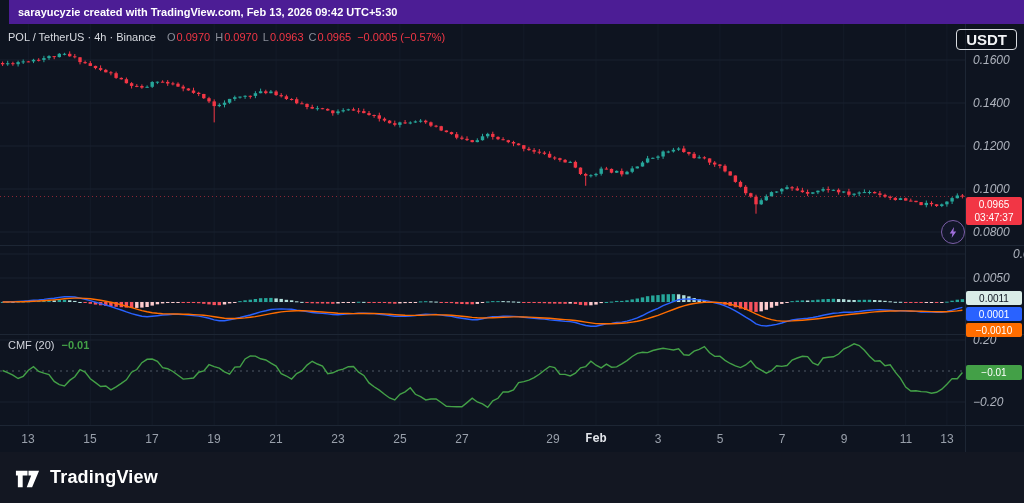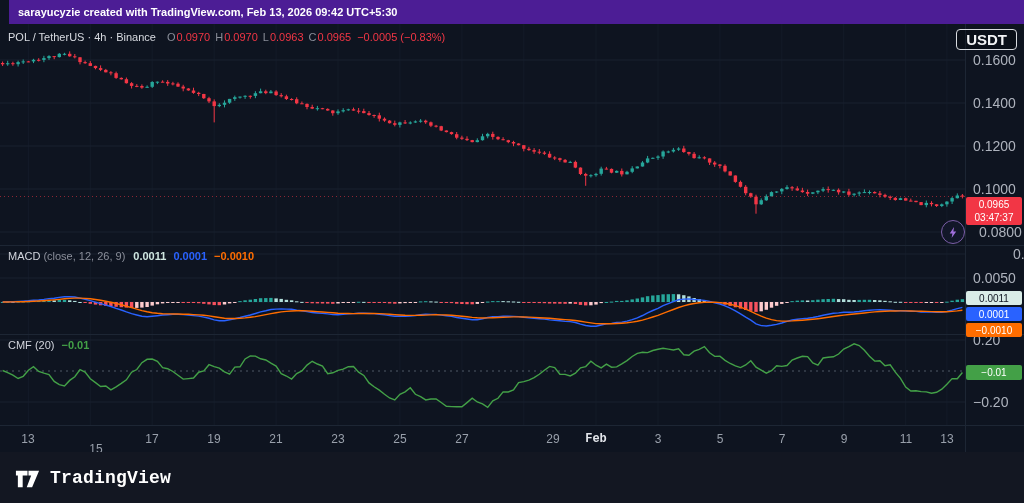--- a/index.html
+++ b/index.html
@@ -23,32 +23,32 @@
   .legend .mv{color:#2962ff;margin-left:7px;font-weight:700;}
   .legend .sv{color:#ff6d00;margin-left:7px;font-weight:700;}
   .legend .cv{color:#43a047;margin-left:7px;font-weight:700;}
   .usdt{position:absolute;top:29px;right:7px;z-index:9;background:rgba(0,0,0,.25);
         border:1px solid #d8dbe0;border-radius:4px;color:#f2f3f5;font-weight:700;
         font-size:15px;line-height:13px;padding:3px 9px;font-family:inherit;cursor:pointer;}
   .bolt{position:absolute;left:941px;top:220px;width:22px;height:22px;border:1px solid #7b5ea7;
         border-radius:50%;display:flex;align-items:center;justify-content:center;
         background:#121729;z-index:7;cursor:pointer;}
   #price-axis{position:absolute;top:24px;left:966px;width:58px;height:401px;z-index:5;}
-  .axlab{position:absolute;left:7px;height:12px;line-height:12px;font-size:14px;color:#aeb3bd;}
+  .axlab{position:absolute;left:7px;height:12px;line-height:12px;font-size:12px;color:#aeb3bd;font-style:italic;}
   .axbox{position:absolute;left:0px;width:56px;border-radius:2px;font-size:10px;
          display:flex;align-items:center;justify-content:center;z-index:6;}
   .pricebox{position:absolute;left:0px;width:56px;height:28px;border-radius:2px;
             color:#fff;font-size:10px;line-height:13px;display:flex;flex-direction:column;
             align-items:center;justify-content:center;z-index:6;}
   #time-axis{position:absolute;top:425px;left:0;width:965px;height:27px;z-index:5;}
   .tick{position:absolute;top:7px;width:30px;text-align:center;font-size:12px;color:#99a0ab;}
   .tick.feb{color:#e2e5ea;font-weight:700;}
   .footer{position:absolute;top:452px;left:0;width:1024px;height:51px;background:#131722;
           display:flex;align-items:center;padding-left:14px;box-sizing:border-box;z-index:8;}
-  .brand{display:flex;align-items:center;gap:9px;cursor:pointer;font-family:Liberation Mono, monospace;}
+  .brand{display:flex;align-items:center;gap:9px;cursor:pointer;}
   .brand span{color:#ffffff;font-size:18px;font-weight:700;letter-spacing:.2px;}
 </style>
 </head>
 <body>
 
 <div class="screen">
 
   <div class="topbar">
     <span>sarayucyzie created with TradingView.com, Feb 13, 2026 09:42 UTC+5:30</span>
   </div>
@@ -683,61 +683,58 @@
       <line x1="0" y1="37.0" x2="965" y2="37.0" stroke="#6b7683" stroke-width="1" stroke-dasharray="2,4" opacity="0.7"></line>
       <polyline points="2.6,36.5 7.7,38.6 12.9,41.1 18.1,44.5 23.2,42.3 28.4,36.3 33.5,32.7 38.7,37.5 43.9,39.2 49.0,40.6 54.2,47.4 59.3,50.7 64.5,51.9 69.7,46.4 74.8,42.7 80.0,35.6 85.1,38.1 90.3,44.7 95.5,48.6 100.6,52.5 105.8,52.0 110.9,55.9 116.1,52.8 121.3,49.4 126.4,45.8 131.6,38.2 136.8,35.5 141.9,28.7 147.1,25.3 152.2,25.0 157.4,27.4 162.6,33.7 167.7,34.7 172.9,37.5 178.0,41.3 183.2,45.1 188.4,44.6 193.5,44.0 198.7,38.2 203.8,36.9 209.0,30.7 214.2,32.6 219.3,34.2 224.5,37.8 229.6,40.2 234.8,33.1 240.0,32.8 245.1,24.9 250.3,21.9 255.4,22.1 260.6,24.8 265.8,26.0 270.9,29.2 276.1,32.1 281.2,39.6 286.4,42.0 291.6,45.1 296.7,39.6 301.9,36.9 307.0,31.1 312.2,27.3 317.4,30.0 322.5,32.1 327.7,39.7 332.8,38.8 338.0,36.3 343.2,35.2 348.3,32.7 353.5,32.5 358.6,38.1 363.8,41.4 369.0,48.9 374.1,52.8 379.3,56.1 384.5,60.3 389.6,64.0 394.8,65.9 399.9,60.3 405.1,57.8 410.3,53.8 415.4,60.3 420.6,62.6 425.7,65.9 430.9,65.0 436.1,65.0 441.2,68.5 446.4,72.3 451.5,72.6 456.7,72.8 461.9,72.8 467.0,68.6 472.2,64.2 477.3,68.0 482.5,69.9 487.7,73.4 492.8,66.8 498.0,64.3 503.1,57.9 508.3,58.0 513.5,55.9 518.6,48.6 523.8,47.6 528.9,46.2 534.1,43.7 539.3,40.3 544.4,36.3 549.6,32.4 554.7,33.6 559.9,40.2 565.1,40.4 570.2,41.9 575.4,39.2 580.5,33.8 585.7,32.6 590.9,27.3 596.0,31.2 601.2,33.9 606.4,30.2 611.5,33.2 616.7,32.9 621.8,29.9 627.0,26.6 632.2,22.5 637.3,19.3 642.5,18.2 647.6,18.6 652.8,16.5 658.0,15.3 663.1,14.3 668.3,15.1 673.4,16.0 678.6,14.7 683.8,20.8 688.9,21.2 694.1,17.1 699.2,15.4 704.4,12.6 709.6,18.7 714.7,22.4 719.9,22.2 725.0,26.4 730.2,29.5 735.4,31.9 740.5,33.6 745.7,31.0 750.8,26.8 756.0,33.1 761.2,36.2 766.3,39.1 771.5,36.7 776.6,31.7 781.8,32.4 787.0,31.5 792.1,26.0 797.3,24.0 802.4,22.3 807.6,22.6 812.8,28.9 817.9,31.2 823.1,24.0 828.2,23.3 833.4,22.8 838.6,20.0 843.7,15.1 848.9,12.7 854.1,9.8 859.2,11.6 864.4,16.3 869.5,22.2 874.7,27.1 879.9,26.7 885.0,31.7 890.2,30.8 895.3,38.1 900.5,44.4 905.7,53.0 910.8,57.0 916.0,56.7 921.1,57.6 926.3,57.9 931.5,59.3 936.6,58.3 941.8,55.2 946.9,50.2 952.1,44.6 957.3,44.8 962.4,38.5" fill="none" stroke="#43a047" stroke-width="1.4"></polyline>
     </svg>
 
   <div class="hdiv" style="top:245px"></div>
   <div class="hdiv" style="top:334px"></div>
   <div class="hdiv" style="top:425px"></div>
   <div class="vdiv"></div>
 
   <div class="legend" style="top:31px">
-    <span class="sym">POL / TetherUS · 4h · Binance</span><span class="g">O</span><span class="r">0.0970</span><span class="g">H</span><span class="r">0.0970</span><span class="g">L</span><span class="r">0.0963</span><span class="g">C</span><span class="r">0.0965</span><span class="r chg">−0.0005 (−0.83%)</span>
+    <span class="sym">POL / TetherUS · 4h · Binance</span><span class="g">O</span><span class="r">0.0970</span><span class="g">H</span><span class="r">0.0970</span><span class="g">L</span><span class="r">0.0963</span><span class="g">C</span><span class="r">0.0965</span><span class="r chg">−0.0005 (−0.57%)</span>
   </div>
 
-  <div class="legend" style="top:250px">
-    <span class="t">MACD</span><span class="p">(close, 12, 26, 9)</span><span class="hv">0.0011</span><span class="mv">0.0001</span><span class="sv">−0.0010</span>
-  </div>
 
   <div class="legend" style="top:339px">
     <span class="t">CMF (20)</span><span class="cv">−0.01</span>
   </div>
 
   <button class="usdt">USDT</button>
 
   <div class="bolt">
     <svg viewBox="0 0 24 24" width="13" height="13">
       <path d="M13 2 5 14h5l-1.5 8L17 10h-5.2z" fill="#a06fdc"></path>
     </svg>
   </div>
 
   <div id="price-axis">
       <div class="axlab" style="top: 30px;">0.1600</div>
       <div class="axlab" style="top: 73px;">0.1400</div>
       <div class="axlab" style="top: 116px;">0.1200</div>
       <div class="axlab" style="top: 159px;">0.1000</div>
-      <div class="axlab" style="top: 202px; margin-left: 6px;">0.0800</div>
+      <div class="axlab" style="top: 202px;">0.0800</div>
       <div class="axlab" style="top: 224px; padding-left: 40px;">0.0100</div>
       <div class="axlab" style="top: 248px;">0.0050</div>
       <div class="axlab" style="top: 310px;">0.20</div>
       <div class="axlab" style="top: 372px;">−0.20</div>
       <div class="pricebox" style="top: 173px; background: rgb(242, 54, 69);">
         <div>0.0965</div>
         <div>03:47:37</div>
       </div>
       <div class="axbox" style="top: 267px; height: 14px; background: rgb(217, 236, 231); color: rgb(14, 20, 32);">0.0011</div>
       <div class="axbox" style="top: 283px; height: 14px; background: rgb(41, 98, 255); color: rgb(255, 255, 255);">0.0001</div>
       <div class="axbox" style="top: 299px; height: 14px; background: rgb(255, 109, 0); color: rgb(255, 255, 255);">−0.0010</div>
       <div class="axbox" style="top: 341px; height: 15px; background: rgb(67, 160, 71); color: rgb(255, 255, 255);">−0.01</div>
     </div>
   <div id="time-axis">
       <span class="tick" style="left: 13px;">13</span>
-      <span class="tick" style="left: 81px; margin-top: 10px;">15</span>
+      <span class="tick" style="left: 75px;">15</span>
       <span class="tick" style="left: 137px;">17</span>
       <span class="tick" style="left: 199px;">19</span>
       <span class="tick" style="left: 261px;">21</span>
       <span class="tick" style="left: 323px;">23</span>
       <span class="tick" style="left: 385px;">25</span>
       <span class="tick" style="left: 447px;">27</span>
       <span class="tick" style="left: 538px;">29</span>
       <span class="tick feb" style="left: 581px; font-family: Liberation Mono, monospace;">Feb</span>
       <span class="tick" style="left: 643px;">3</span>
       <span class="tick" style="left: 705px;">5</span>

